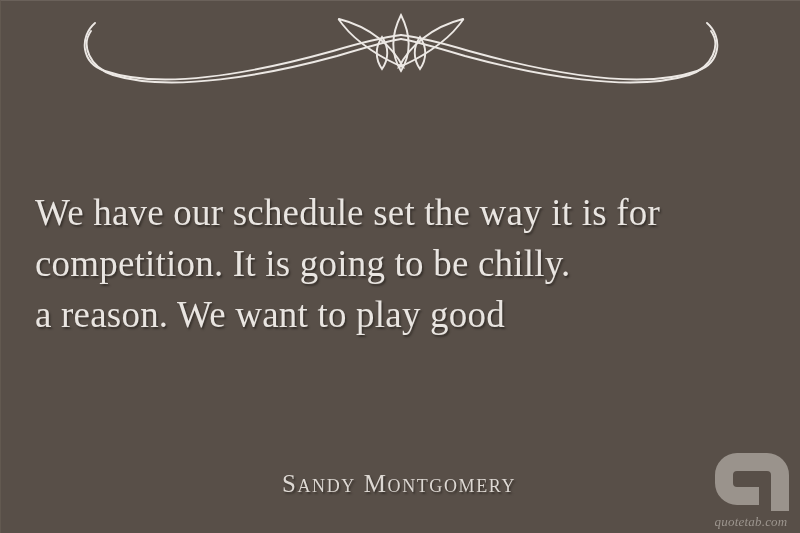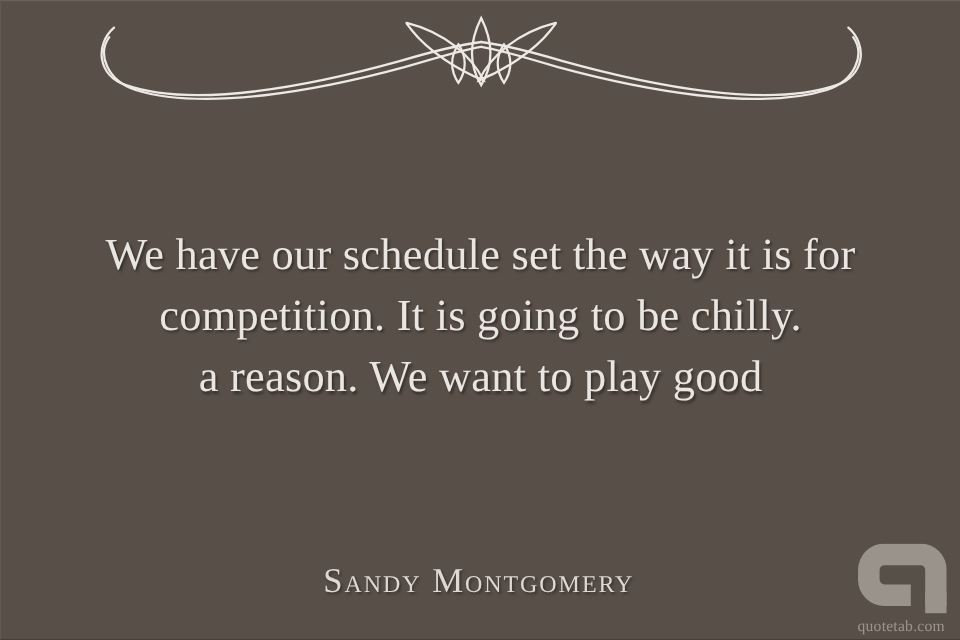--- a/index.html
+++ b/index.html
@@ -39,42 +39,42 @@
   }
 
   
   .quote-body {
     position: absolute;
     left: 0;
     right: 0;
     top: 186px;
     padding: 0 34px;
     box-sizing: border-box;
-    text-align: center;
+    text-align: left;
   }
   .quote-line {
     display: block;
     color: #e9e5e1;
     font-size: 37px;
     line-height: 51px;
     letter-spacing: 0.2px;
     font-weight: 400;
     text-shadow: 1.5px 2px 2px rgba(28, 23, 20, 0.55);
     white-space: nowrap;
   }
 
   
   .author {
     position: absolute;
     left: 0;
     width: 800px;
     top: 466px;
     text-align: center;
     color: #ddd8d3;
-    font-size: 29px;
+    font-size: 25px;
     line-height: 34px;
     letter-spacing: 1.6px;
     font-variant: small-caps;
     text-transform: capitalize;
     text-shadow: 1.5px 2px 2px rgba(28, 23, 20, 0.5);
     padding-right: 4px;
     box-sizing: border-box;
   }
 
   
@@ -99,20 +99,21 @@
     top: 0;
   }
   .watermark-text {
     display: block;
     color: #9c958e;
     font-size: 13px;
     letter-spacing: 0.2px;
     line-height: 15px;
     font-family: "Liberation Serif", "DejaVu Serif", serif;
     padding-right: 2px;
+    font-style: italic;
   }
 </style>
 </head>
 <body>
 
 <div class="quote-card">
 
   <div class="ornament">
     <svg viewBox="0 0 660 80" xmlns="http://www.w3.org/2000/svg" fill="none" stroke="#ece8e4" stroke-linecap="round" stroke-width="1.9">
 

